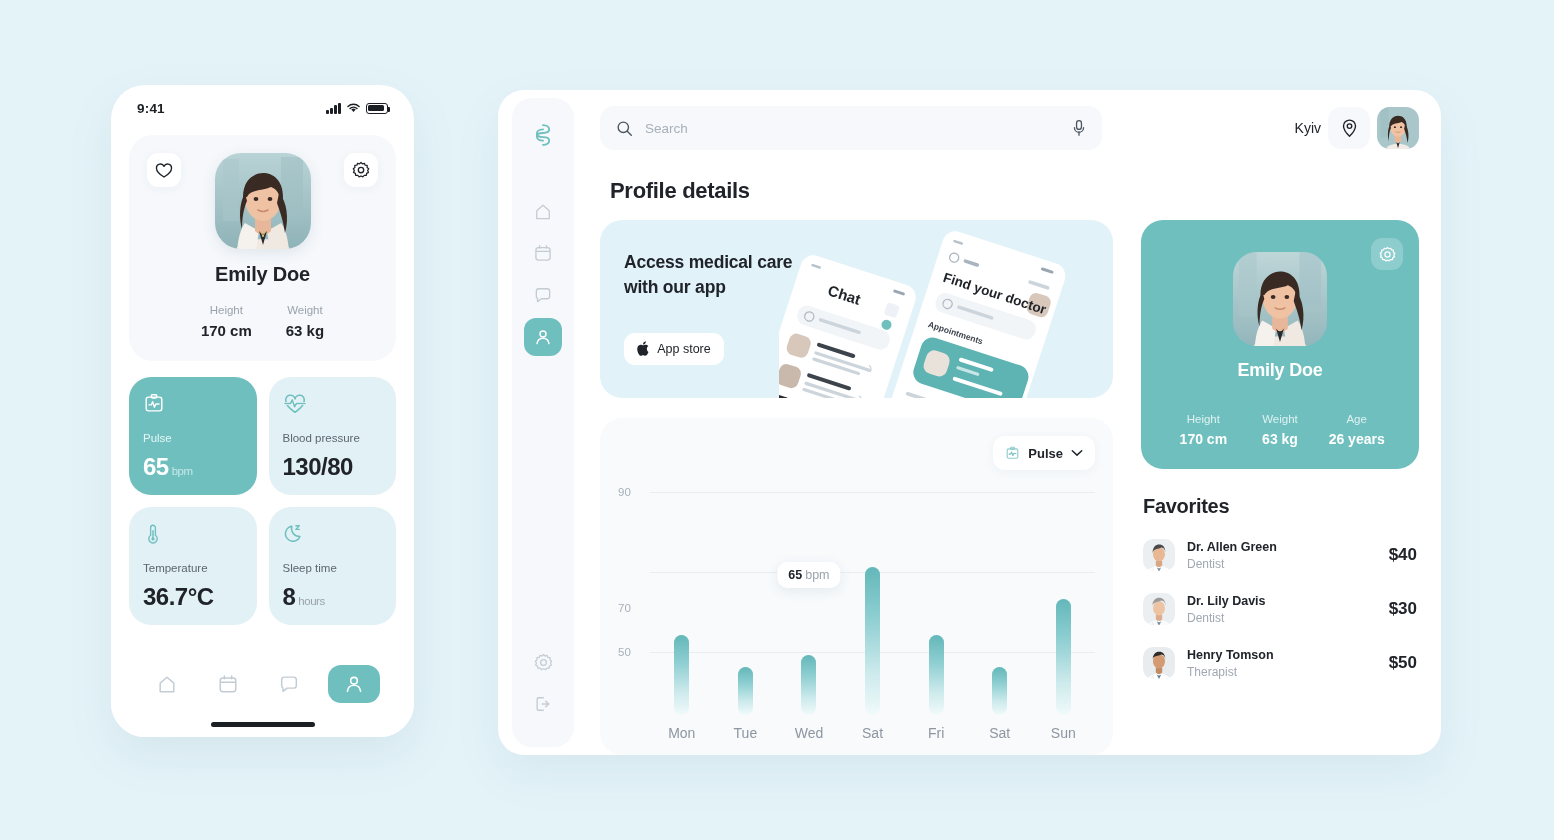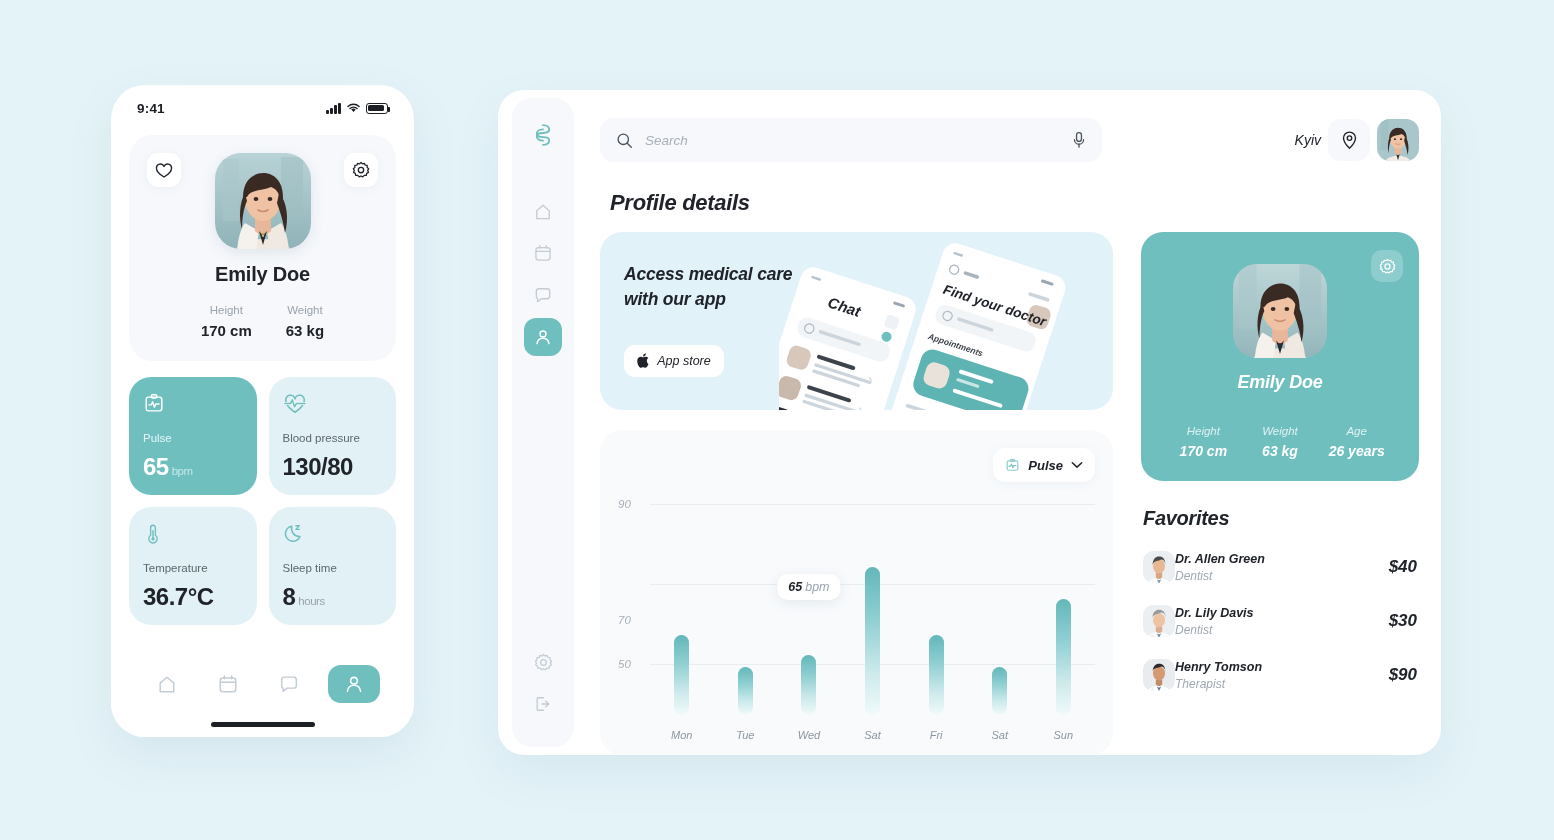--- a/index.html
+++ b/index.html
@@ -91,21 +91,21 @@
   }
   .sidebar {
     width: 62px; margin: 8px 0 8px 14px; background:#f6f8fb; border-radius: 20px;
     display:flex; flex-direction:column; align-items:center; padding: 22px 0 20px 0;
   }
   .logo { margin-bottom: 42px; }
   .nav-icon { width: 38px; height: 38px; border-radius: 12px; display:flex;align-items:center;justify-content:center; margin-bottom: 4px;}
   .nav-icon.active { background:#6fbfbf; }
   .nav-spacer { flex: 1 1 auto; }
 
-  .content { flex: 1 1 auto; padding: 28px 22px 0 26px; display:flex; flex-direction:column;font-style:italic; }
+  .content { flex: 1 1 auto; padding: 16px 22px 0 26px; display:flex; flex-direction:column; }
   .topbar { display:flex; align-items:center; gap: 16px; }
   .search {
     flex: 0 0 502px; height: 44px; background:#f6f8fb; border-radius: 14px;
     display:flex; align-items:center; padding: 0 16px; gap: 12px;
   }
   .search-txt { flex:1 1 auto; font-size: 13.5px; color: #a8b0ba; }
   .topbar-right { margin-left:auto; display:flex; align-items:center; gap: 7px; }
   .city { font-size: 14px; color:#20242a; font-weight:400; }
   .pin-btn { width: 42px; height: 42px; border-radius: 13px; background:#f6f8fb; display:flex;align-items:center;justify-content:center;}
   .avatar-sm { width: 42px; height: 42px; border-radius: 13px; overflow:hidden; }
@@ -135,39 +135,39 @@
     box-shadow: 0 2px 10px rgba(100,140,160,.07);
     font-size: 13px; font-weight:600; color:#20242a;
   }
   .plot { position:absolute; left: 18px; right: 18px; top: 62px; bottom: 14px; }
   .ylabel { position:absolute; left:0; font-size: 11.5px; color:#a8b0ba; transform: translateY(-50%); }
   .gridline { position:absolute; left: 32px; right: 0; height:1px; background:#e8edf1; }
   .bars-area { position:absolute; left: 32px; right: 0; top: 0; bottom: 26px; display:flex; align-items:flex-end; }
   .bar-col { flex:1 1 0; display:flex; flex-direction:column; align-items:center; justify-content:flex-end; height:100%; position:relative;}
   .bar { width: 15px; border-radius: 8px; background: linear-gradient(180deg,#63b7b9 0%, #8fcfd2 35%, #cdeaec 72%, #f1fafb 100%); }
   .xlabels { position:absolute; left: 32px; right:0; bottom: 0; display:flex; }
-  .xlabel { flex:1 1 0; text-align:center; font-size: 11px; color:#8d96a1; }
+  .xlabel { flex:1 1 0; text-align:center; font-size: 14px; color:#8d96a1; }
   .tooltip {
     position:absolute; background:#fff; border-radius: 10px; padding: 6px 11px;
     box-shadow: 0 3px 12px rgba(100,140,160,.14); white-space:nowrap;
     font-size: 12.5px; color:#20242a; font-weight:700;
   }
   .tooltip span { font-weight:400; color:#9aa3ad; margin-left:3px;}
 
   .prof-big { background:#6fbfbf; border-radius: 22px; padding: 20px 18px 22px 18px; position:relative; }
   .pb-gear { position:absolute; right: 16px; top: 18px; width: 32px; height:32px; border-radius:11px; background:rgba(255,255,255,.22); display:flex;align-items:center;justify-content:center;}
   .pb-avatar { width: 94px; height: 94px; border-radius: 24px; overflow:hidden; margin: 12px auto 0 auto; }
   .pb-name { text-align:center; font-size: 18px; font-weight:700; color:#fff; margin-top: 14px; letter-spacing:-.2px;}
   .pb-stats { display:flex; justify-content:space-between; margin-top: 32px; padding: 0 6px;}
   .pb-stat { text-align:center; flex: 1 1 0;}
   .pb-stat .lbl { font-size: 11.5px; color:#dff1f1; margin-bottom: 6px;}
   .pb-stat .val { font-size: 14px; font-weight:700; color:#fff;}
 
   .fav-title { font-size: 20px; font-weight:700; color:#20242a; margin: 26px 0 10px 2px; letter-spacing:-.3px;}
-  .fav-row { display:flex; align-items:center; padding: 11px 2px; }
+  .fav-row { display:flex; align-items:center; gap: 12px; padding: 11px 2px; }
   .fav-avatar { width: 32px; height: 32px; border-radius: 10px; overflow:hidden; flex:0 0 auto;}
   .fav-info { flex:1 1 auto; }
   .fav-name { font-size: 12.5px; font-weight:700; color:#20242a; }
   .fav-role { font-size: 12px; color:#a0a8b2; margin-top: 3px;}
   .fav-price { font-size: 17px; font-weight:700; color:#20242a; }
   svg { display:block; }
 </style>
 </head>
 <body>
 
@@ -645,21 +645,21 @@
                   <ellipse cx="20" cy="18" rx="7.5" ry="9" fill="#d49b72"></ellipse>
                   <path d="M12 17 C12 9 16 6 20 6 C25 6 28 9 28 17 C28 12 26 10 23 9.5 C19 11.5 13.5 11 12 15 Z" fill="#2e2a27"></path>
                   <path d="M17 34 L20 40 L23 34 Q20 37 17 34 Z" fill="#5f7a90"></path>
                   <path d="M13 35 C10 37 9 41 9 44 L14 44 Z" fill="#eef1f4"></path>
                 </svg>
               </div>
               <div class="fav-info">
                 <div class="fav-name">Henry Tomson</div>
                 <div class="fav-role">Therapist</div>
               </div>
-              <div class="fav-price">$90</div>
+              <div class="fav-price">$50</div>
             </div>
 
           </div>
         </div>
       </div>
     </div>
   </div>
 </div>
 
 </body></html>

